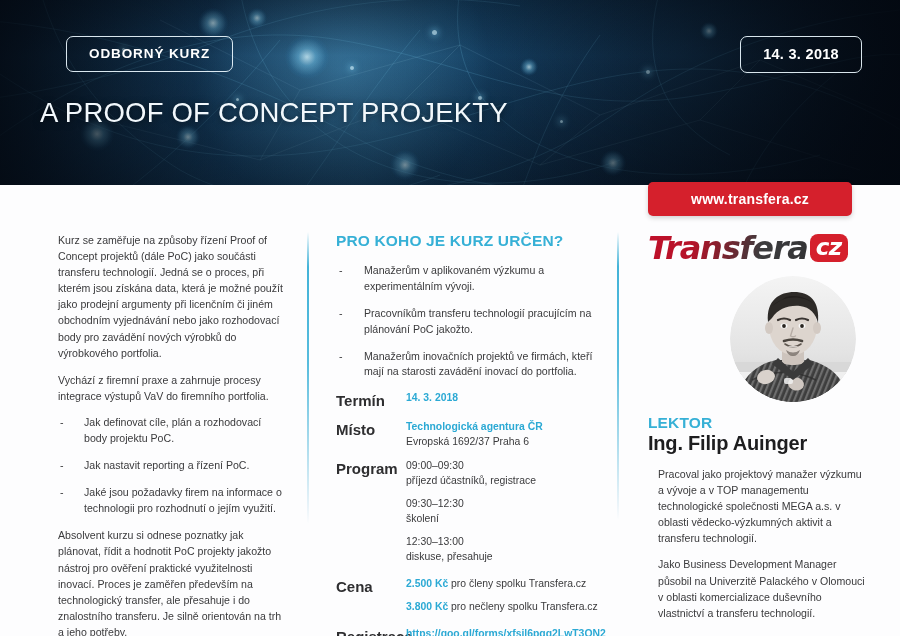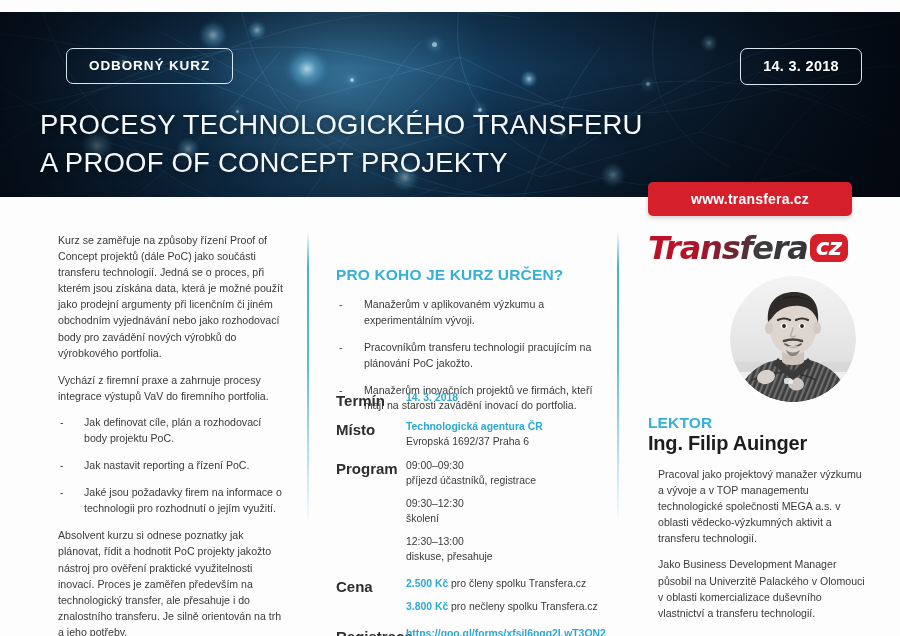--- a/index.html
+++ b/index.html
@@ -16,21 +16,21 @@
     position: relative;
     width: 900px;
     height: 636px;
     background: #fdfdfe;
     overflow: hidden;
   }
 
   
   .banner {
     position: absolute;
-    left: 0; top: 12px;
+    left: 0; top: 0;
     width: 900px; height: 185px;
     background:
       radial-gradient(circle at 38% 38%, rgba(90,175,225,0.55) 0%, rgba(30,90,140,0.25) 26%, rgba(6,20,38,0) 56%),
       radial-gradient(circle at 12% 70%, rgba(40,120,180,0.30) 0%, rgba(6,20,38,0) 42%),
       radial-gradient(circle at 76% 25%, rgba(45,120,175,0.22) 0%, rgba(6,20,38,0) 40%),
       linear-gradient(115deg, #06121f 0%, #0c2237 22%, #123a58 45%, #0d2740 66%, #060e18 100%);
     overflow: hidden;
   }
   .banner svg.netgfx { position:absolute; left:0; top:0; width:900px; height:185px; }
 
@@ -144,21 +144,21 @@
     line-height: 1.5;
     margin-bottom: 11px;
   }
   .dash-list li .dash {
     position: absolute; left: 2px; top: 0;
     color: #3a3a3c;
   }
 
   
   #col-mid { position:absolute; left:336px; top:232px; width:262px; }
-  #col-mid .col-head { margin-bottom: 13px; margin-top: 34px; }
+  #col-mid .col-head { margin-bottom: 13px; }
   .dash-list-mid { list-style:none; margin-top: 4px; }
   .dash-list-mid li {
     position: relative;
     padding-left: 28px;
     color: #3a3a3c;
     font-size: 10.6px;
     line-height: 1.5;
     margin-bottom: 11px;
   }
   .dash-list-mid li .dash { position:absolute; left: 3px; top: 0; }
@@ -287,21 +287,20 @@
     <span class="dot" style="left:646px;top:70px;width:4px;height:4px;"></span>
     <span class="dot" style="left:122px;top:48px;width:3px;height:3px;"></span>
 
     <div class="banner-vignette"></div>
 
     <div class="badge-kurz">ODBORNÝ KURZ</div>
 
     <div class="badge-date">14. 3. 2018</div>
 
     <div class="banner-title">
-      <span>PROCESY TECHNOLOGICKÉHO TRANSFERU</span>
       <span class="l2">A PROOF OF CONCEPT PROJEKTY</span>
     </div>
   </div>
 
   <div class="www-ribbon">www.transfera.cz</div>
 
   <div class="divider" id="divider-1"></div>
   <div class="divider" id="divider-2"></div>
 
   <div id="col-left">

